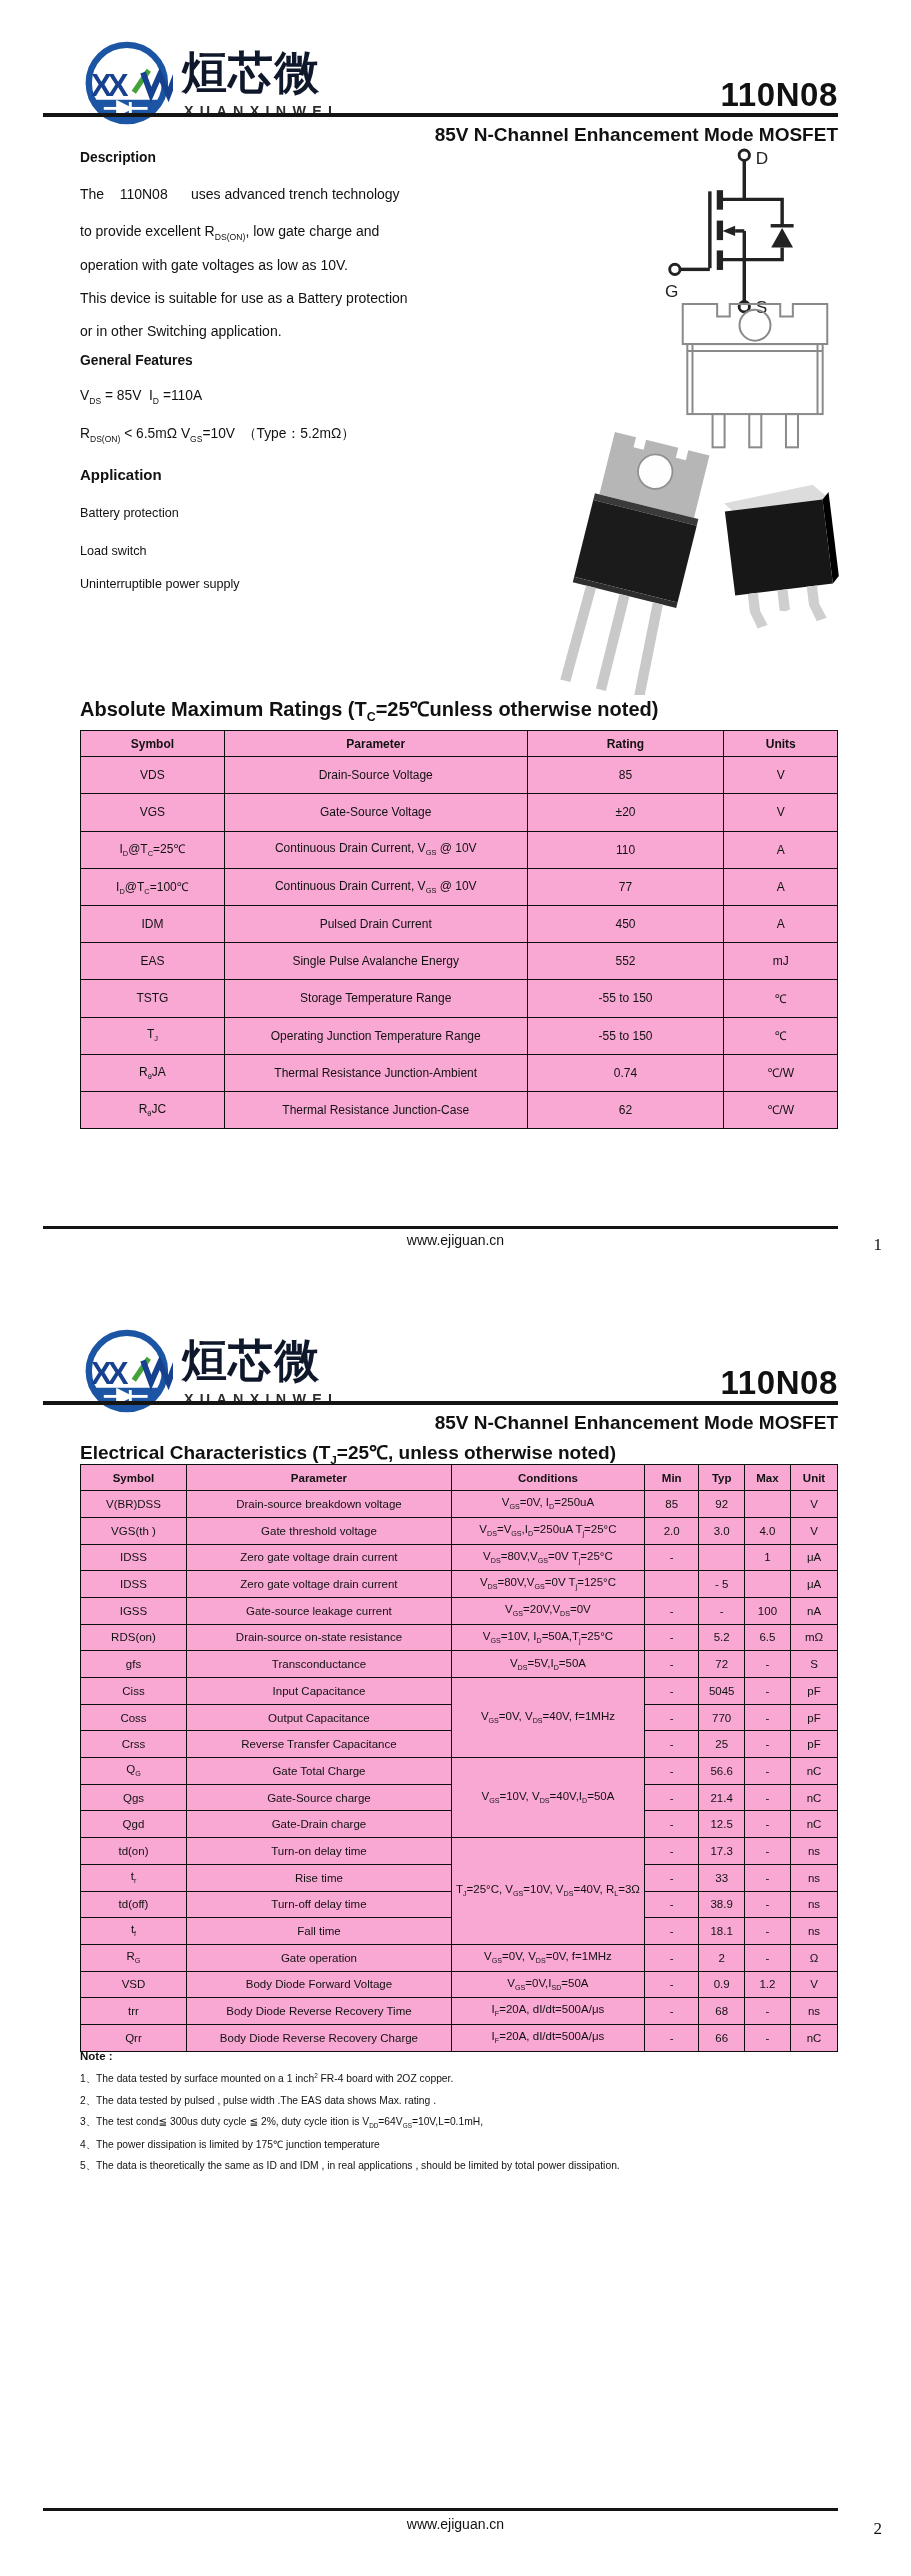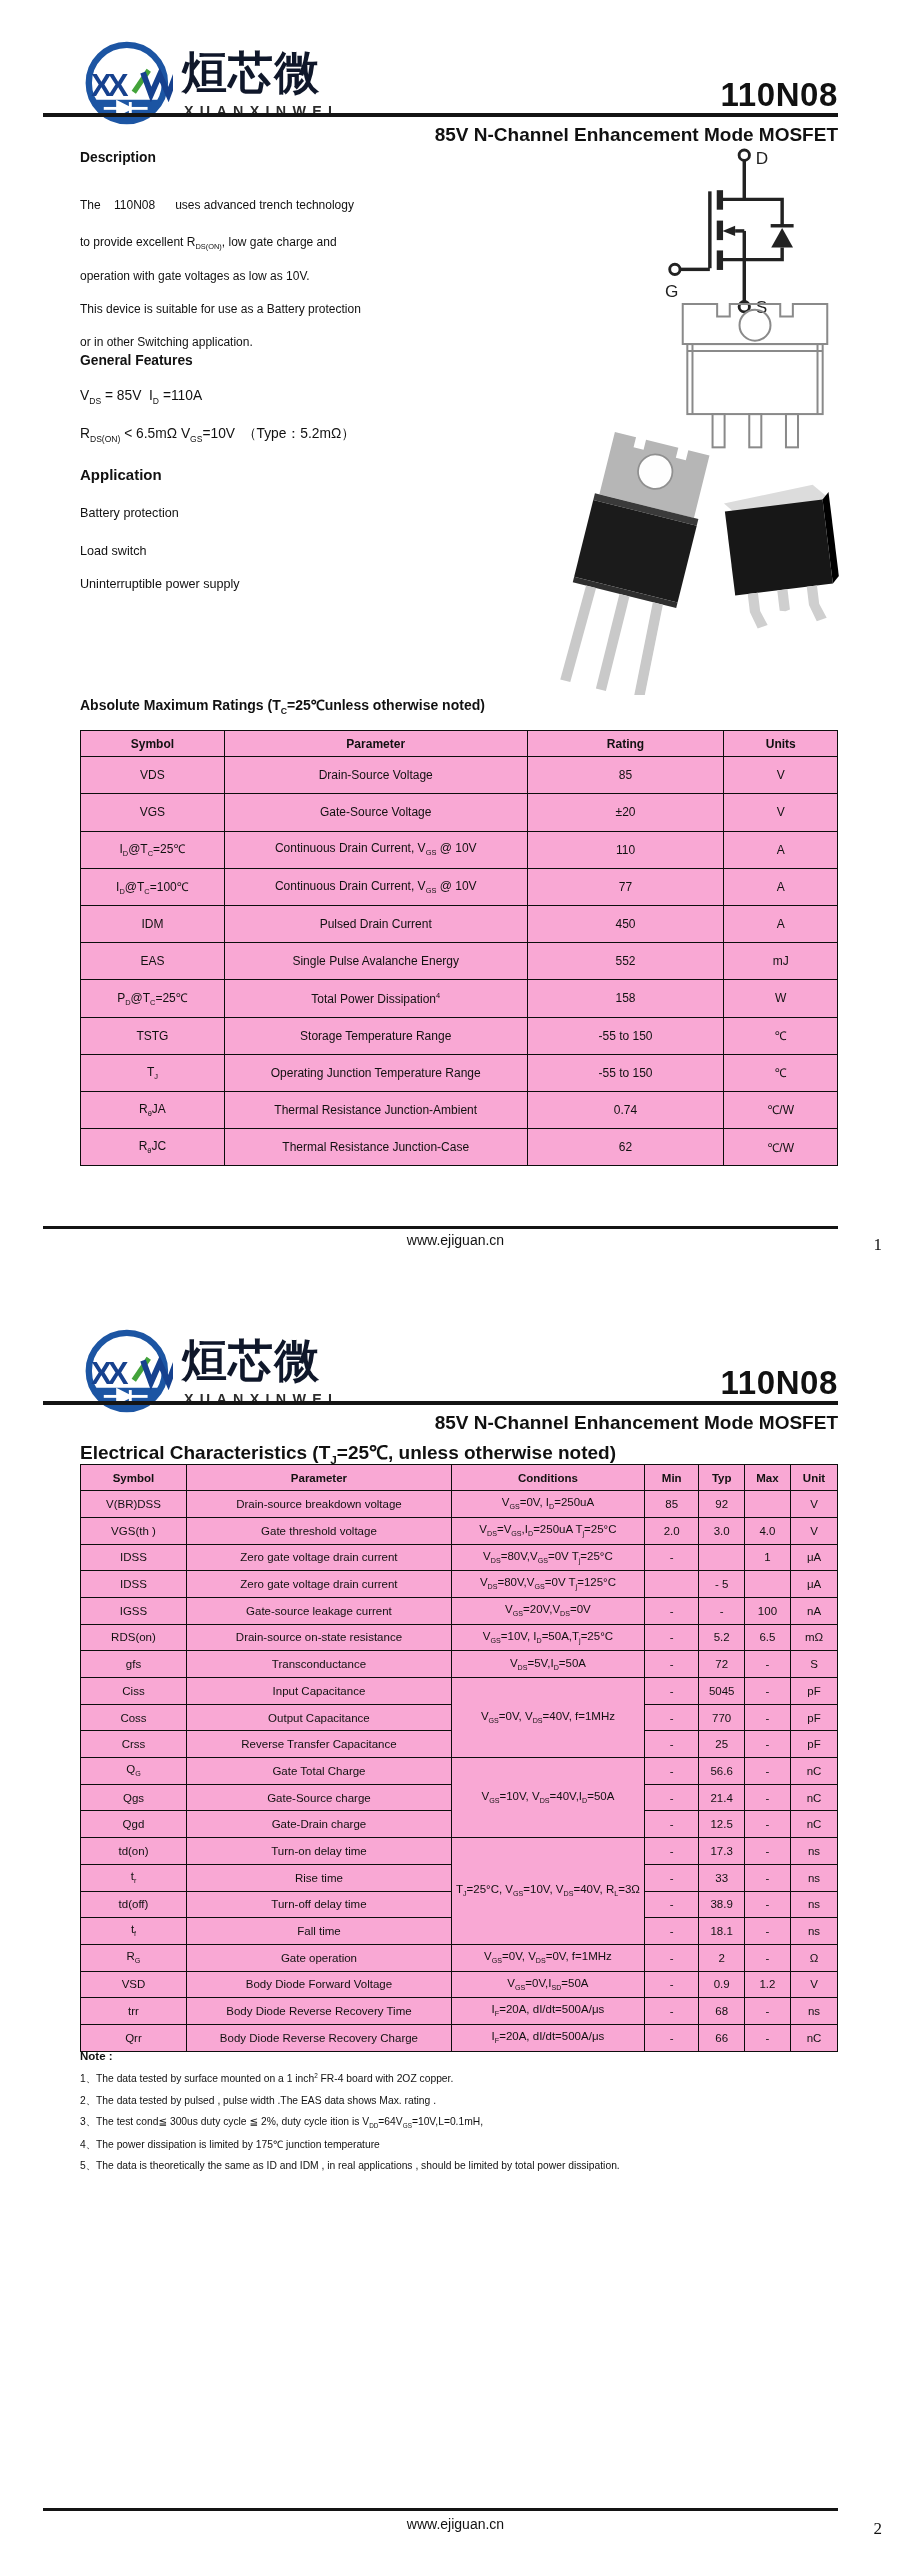--- a/index.html
+++ b/index.html
@@ -5,24 +5,24 @@
   html,body{margin:0;padding:0;}
   body{width:911px;height:2576px;position:relative;background:#ffffff;
        font-family:"Liberation Sans",sans-serif;color:#111;}
   .page{position:absolute;left:0;width:911px;height:1288px;background:#fff;overflow:hidden;}
   #page1{top:0;} #page2{top:1288px;}
   .abs{position:absolute;}
   .hrule{background:#141414;}
   .part-title{font-size:33px;font-weight:700;letter-spacing:0.6px;white-space:nowrap;}
   .subtitle{font-size:19px;font-weight:700;white-space:nowrap;}
   .sec-head{font-size:13.8px;font-weight:700;}
-  .desc-line{font-size:12px;white-space:pre-wrap;margin-top:12px;}
+  .desc-line{font-size:14px;white-space:pre-wrap;}
   .feat-line{font-size:13.8px;white-space:pre-wrap;}
   .app-line{font-size:12.6px;}
-  .table-title{font-size:14px;font-weight:700;}
+  .table-title{font-size:20px;font-weight:700;}
   .logo-cn{font-size:45px;font-weight:700;color:#0f172a;letter-spacing:1.1px;}
   .logo-en{font-size:14.3px;font-weight:600;color:#2b2b2b;letter-spacing:6.3px;white-space:nowrap;}
   table{border-collapse:collapse;table-layout:fixed;width:100%;background:#f9a8d4;}
   .dtable th,.dtable td{border:1.7px solid #0d0d0d;text-align:center;vertical-align:middle;
        padding:1.1px 3.4px;overflow:hidden;font-weight:400;}
   .dtable th{font-weight:700;}
   #abs-table th{height:23px;font-size:12px;}
   #abs-table td{height:34px;font-size:12px;}
   #elec-table th{height:23px;font-size:11.5px;}
   #elec-table td{height:23.5px;font-size:11.5px;}
@@ -190,26 +190,20 @@
             <td>450</td>
             <td>A</td>
           </tr>
           <tr>
             <td>EAS</td>
             <td>Single Pulse Avalanche Energy</td>
             <td>552</td>
             <td>mJ</td>
           </tr>
           <tr>
-            <td>P<sub>D</sub>@T<sub>C</sub>=25℃</td>
-            <td>Total Power Dissipation<sup>4</sup></td>
-            <td>158</td>
-            <td>W</td>
-          </tr>
-          <tr>
             <td>TSTG</td>
             <td>Storage Temperature Range</td>
             <td>-55 to 150</td>
             <td>℃</td>
           </tr>
           <tr>
             <td>T<sub>J</sub></td>
             <td>Operating Junction Temperature Range</td>
             <td>-55 to 150</td>
             <td>℃</td>

